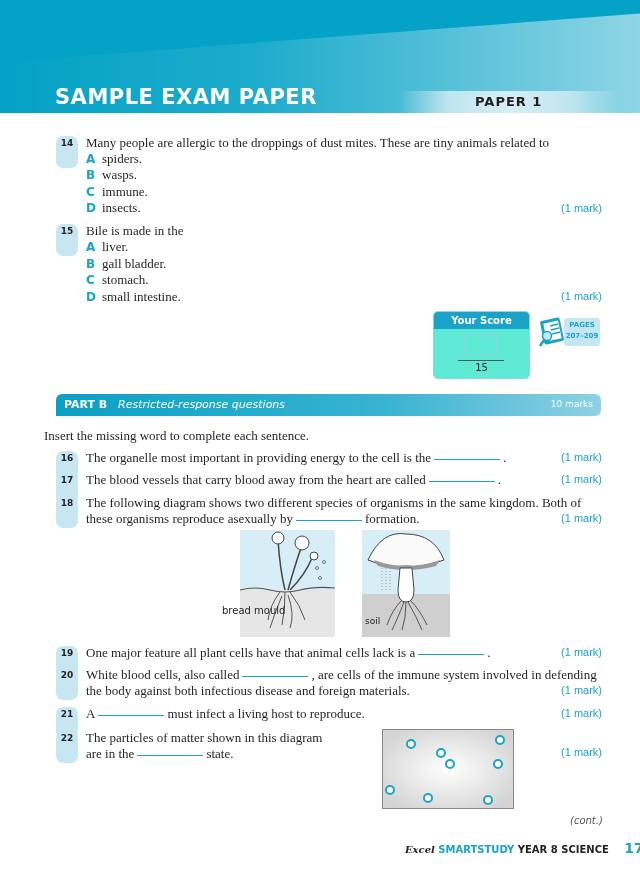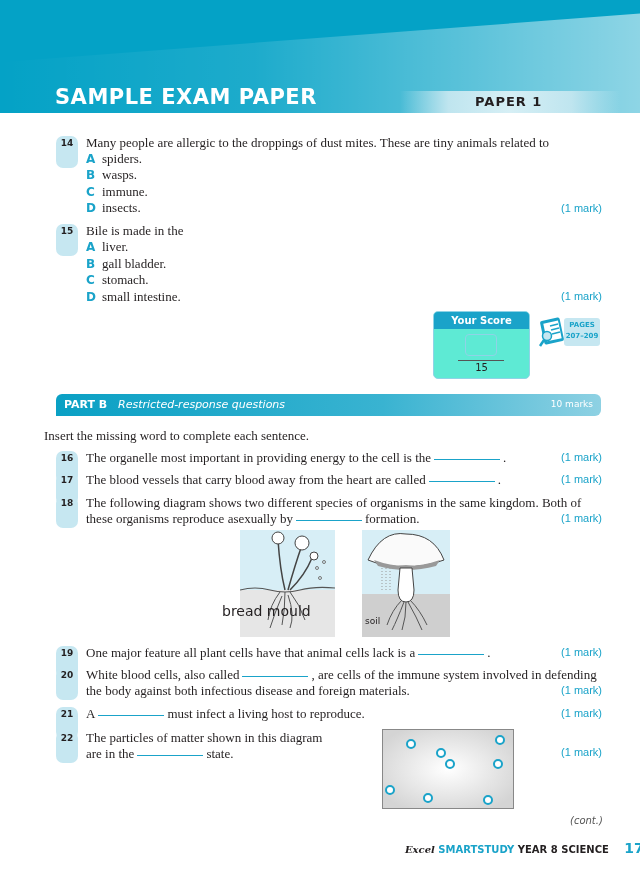--- a/index.html
+++ b/index.html
@@ -154,21 +154,21 @@
     <path d="M48 60 Q55 35 62 15" stroke="#444" stroke-width="1.5" fill="none"></path>
     <path d="M50 60 Q65 45 72 28" stroke="#444" stroke-width="1.5" fill="none"></path>
     <circle cx="38" cy="8" r="6" fill="#fff" stroke="#444"></circle>
     <circle cx="62" cy="13" r="7" fill="#fff" stroke="#444"></circle>
     <circle cx="74" cy="26" r="4" fill="#fff" stroke="#444"></circle>
     <circle cx="77" cy="38" r="1.5" fill="none" stroke="#777"></circle>
     <circle cx="80" cy="48" r="1.5" fill="none" stroke="#777"></circle>
     <circle cx="84" cy="32" r="1.5" fill="none" stroke="#777"></circle>
     <path d="M40 62 Q30 75 28 90 M45 62 Q45 80 42 95 M50 62 Q60 75 65 90 M48 65 Q55 85 50 98 M42 66 Q35 82 30 98" stroke="#555" stroke-width="1" fill="none"></path>
   </svg>
-  <div style="position:absolute; left:-18px; top:76px; font-family:'DejaVu Sans',sans-serif; font-size:14px; line-height:10px; color:#231f20;">bread mould</div>
+  <div style="position:absolute; left:-18px; top:76px; font-family:'DejaVu Sans',sans-serif; font-size:10px; line-height:10px; color:#231f20;">bread mould</div>
 </div>
 <div class="diagram" style="left:362px; top:530px; width:112px; height:107px;">
   <svg width="88" height="107" viewBox="0 0 88 107">
     <rect x="0" y="0" width="88" height="64" fill="#d7eef6"></rect>
     <rect x="0" y="64" width="88" height="43" fill="#cfcfcf"></rect>
     <path d="M6 30 Q20 0 44 4 Q72 4 82 30 Q60 38 44 36 Q25 38 6 30 Z" fill="#fafafa" stroke="#444"></path>
     <path d="M12 30 Q44 42 78 30 L74 36 Q44 44 16 36 Z" fill="#999"></path>
     <path d="M38 38 L36 60 Q36 72 44 72 Q52 72 52 60 L50 38 Z" fill="#fff" stroke="#444"></path>
     <path d="M40 70 Q30 80 25 95 M44 72 Q44 88 40 100 M48 70 Q58 80 65 95 M42 72 Q35 90 30 100 M46 72 Q55 88 60 100" stroke="#555" stroke-width="1" fill="none"></path>
     <line x1="20" y1="38" x2="20" y2="62" stroke="#999" stroke-dasharray="1,2"></line>

